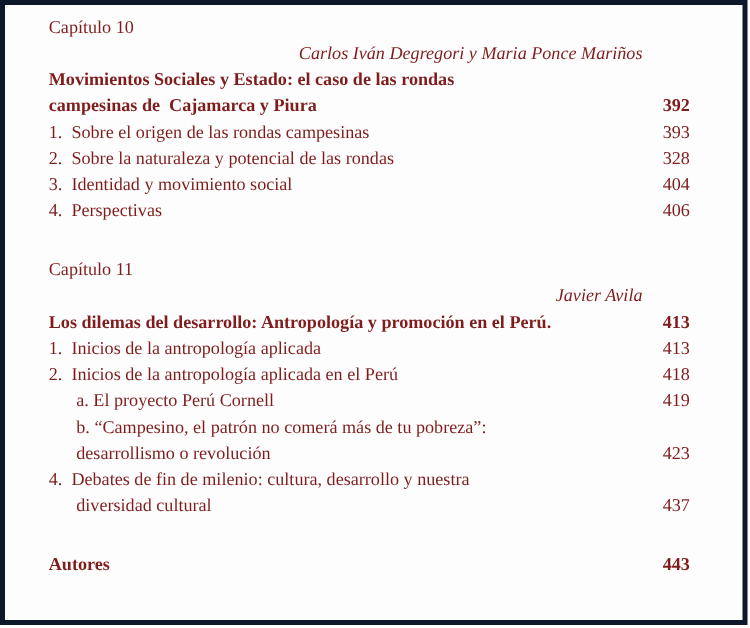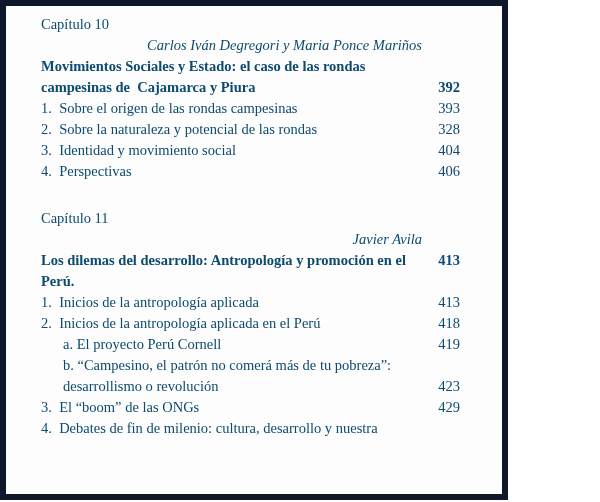--- a/index.html
+++ b/index.html
@@ -2,27 +2,27 @@
 <html><head>
 <meta charset="utf-8">
 <style>
   html, body {
     margin: 0;
     padding: 0;
     background: #ffffff;
   }
   .scan-page {
     position: relative;
-    width: 508px;
+    width: 598px;
     height: 500px;
-    border: 6px solid #0f172a;
+    border: 4px solid #0f172a;
     background: #fdfdfd;
     box-sizing: border-box;
     font-family: "Liberation Serif", "DejaVu Serif", serif;
-    color: #0c4a6e;
+    color: #7f1d1d;
     overflow: hidden;
   }
   .toc {
     padding: 8px 38px 0 35px;
   }
   .section + .section {
     margin-top: 26px;
   }
   .toc-line {
     display: flex;
@@ -111,22 +111,28 @@
   </div>
         <div class="toc-line indent-1">
     <span class="toc-text">b. “Campesino, el patrón no comerá más de tu pobreza”:</span>
     <span class="toc-pagenum"></span>
   </div>
         <div class="toc-line indent-1">
     <span class="toc-text">desarrollismo o revolución</span>
     <span class="toc-pagenum">423</span>
   </div>
         <div class="toc-line">
-    <span class="toc-text">3.  El “boom” de las ONGs</span>
-    <span class="toc-pagenum">429</span>
-  </div>
-        <div class="toc-line">
     <span class="toc-text">4.  Debates de fin de milenio: cultura, desarrollo y nuestra</span>
     <span class="toc-pagenum"></span>
+  </div>
+        <div class="toc-line indent-1">
+    <span class="toc-text">diversidad cultural</span>
+    <span class="toc-pagenum">437</span>
+  </div>
+      </div>
+      <div class="section">
+        <div class="toc-line bold">
+    <span class="toc-text">Autores</span>
+    <span class="toc-pagenum">443</span>
   </div>
       </div>
     </div>
 </div>
 
 </body></html>

